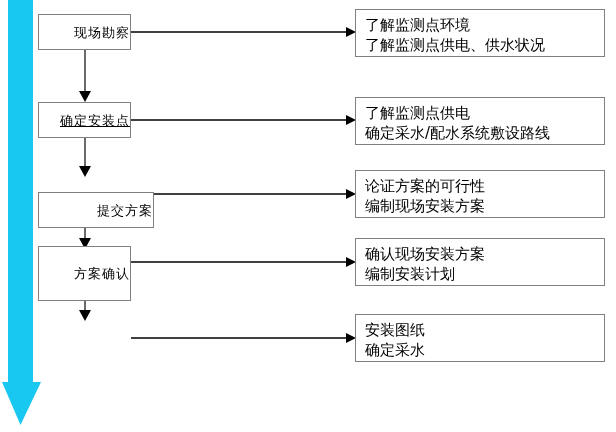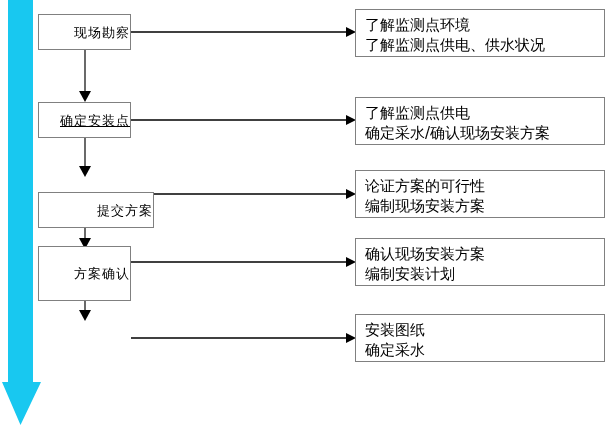--- a/index.html
+++ b/index.html
@@ -157,21 +157,21 @@
   </div>
 
 
   <div class="detail-box" style="left:355px; top:9px; width:250px; height:48px;">
     <div class="detail-line">了解监测点环境</div>
     <div class="detail-line">了解监测点供电、供水状况</div>
   </div>
 
   <div class="detail-box" style="left:355px; top:97px; width:250px; height:48px;">
     <div class="detail-line">了解监测点供电</div>
-    <div class="detail-line">确定采水/确认现场安装方案</div>
+    <div class="detail-line">确定采水/配水系统敷设路线</div>
   </div>
 
   <div class="detail-box" style="left:355px; top:170px; width:250px; height:48px;">
     <div class="detail-line">论证方案的可行性</div>
     <div class="detail-line">编制现场安装方案</div>
   </div>
 
   <div class="detail-box" style="left:355px; top:238px; width:250px; height:48px;">
     <div class="detail-line">确认现场安装方案</div>
     <div class="detail-line">编制安装计划</div>

